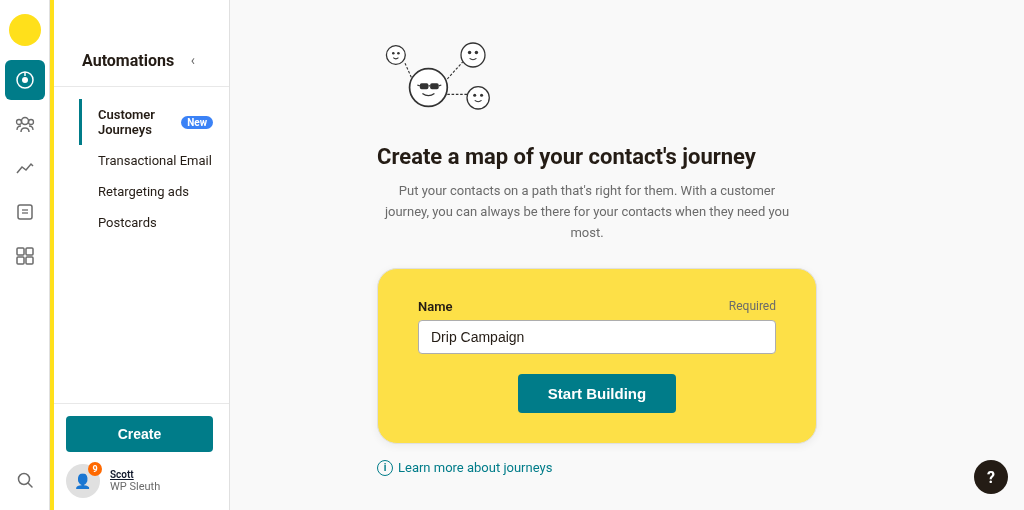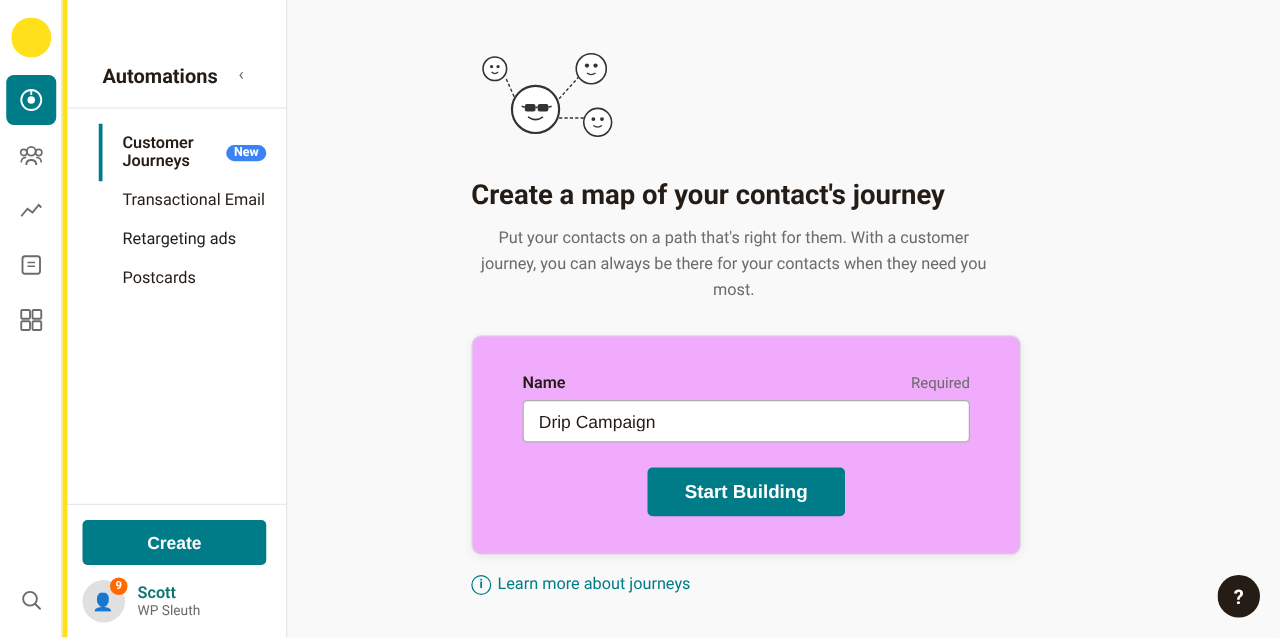--- a/index.html
+++ b/index.html
@@ -159,23 +159,24 @@
       background: #ff6900;
       border-radius: 50%;
       font-size: 9px;
       color: #fff;
       display: flex;
       align-items: center;
       justify-content: center;
       font-weight: 700;
     }
     .user-text .user-name {
-      font-size: 13px;
+      font-size: 10px;
       font-weight: 600;
-      color: #0f766e;
+      color: #0f172a;
+      text-decoration: underline;
     }
     .user-text .user-role {
       font-size: 11px;
       color: #6b6b6b;
     }
     .sidebar-left-accent {
       position: absolute;
       left: 0;
       top: 0;
       bottom: 0;
@@ -220,23 +221,23 @@
     .hero-subtitle {
       font-size: 13px;
       color: #6b6b6b;
       text-align: center;
       line-height: 1.6;
       margin-bottom: 24px;
       max-width: 420px;
     }
 
     .form-card {
-      background: #f0abfc;
+      background: #fde047;
       border: 1px solid #e0e0e0;
-      border-radius: 8px;
+      border-radius: 20px;
       padding: 30px 40px;
       width: 440px;
       box-shadow: 0 2px 8px rgba(0,0,0,0.06);
     }
 
     .form-row {
       margin-bottom: 20px;
     }
 
     .form-label-row {

